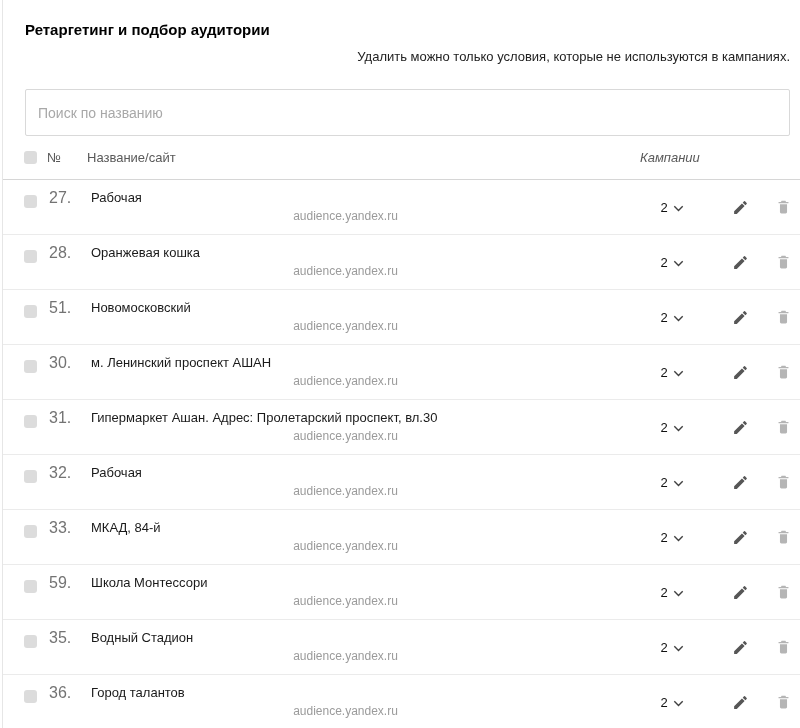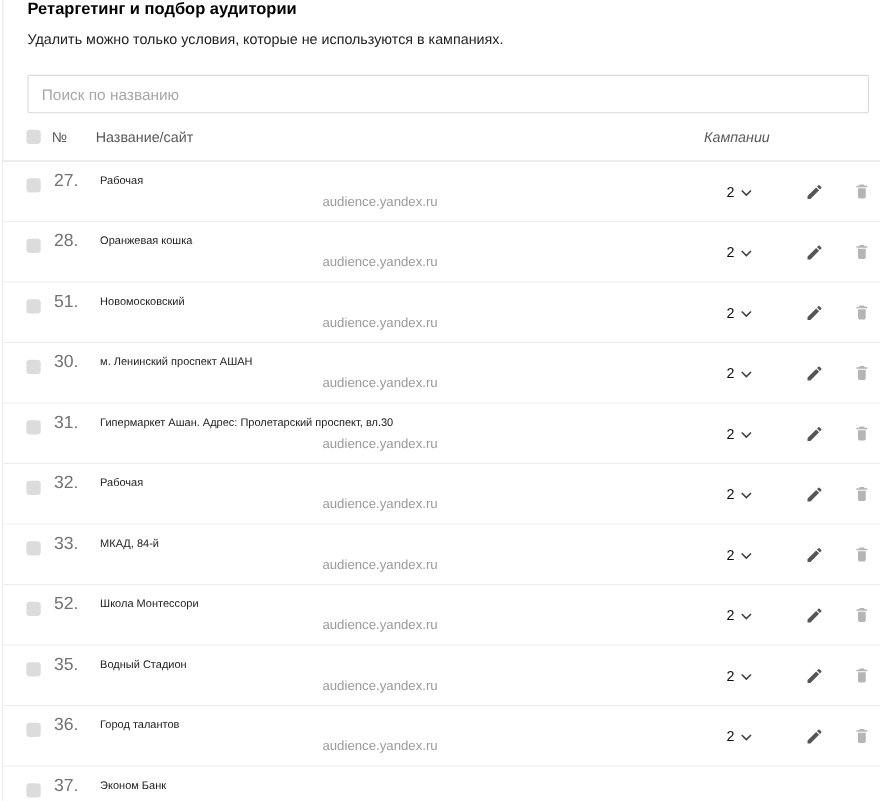--- a/index.html
+++ b/index.html
@@ -8,29 +8,29 @@
     background:#ffffff;
     font-family:"Liberation Sans","DejaVu Sans",sans-serif;
     -webkit-font-smoothing:antialiased;
   }
   .left-edge {
     position:absolute; left:2px; top:0; width:1px; height:728px;
     background:#e6e6e6;
   }
   .panel { position:absolute; left:3px; top:0; right:0; bottom:0; }
 
-  .head { padding:1px 10px 0 22px; }
+  .head { padding:22px 10px 0 22px; }
   .page-title {
     margin:0; font-size:15px; line-height:16px; font-weight:700; color:#000;
   }
   .page-subtitle {
-    margin:11px 0 0 0; font-size:13px; line-height:15px; color:#222;
+    margin:11px 0 0 0; font-size:13px; line-height:15px; color:#222;text-align:right;
   }
   .search {
-    display:block; box-sizing:border-box; width:100%; height:35px;
+    display:block; box-sizing:border-box; width:100%; height:47px;
     margin-top:25px; border:1px solid #d9d9d9; border-radius:2px;
     padding:0 12px; font-size:14px; color:#000; outline:none;
     font-family:"Liberation Sans","DejaVu Sans",sans-serif;
   }
   .search::placeholder { color:#a8a8a8; }
 
   .thead {
     height:43px; display:flex; align-items:center; position:relative;
     border-bottom:1px solid #d6d6d6; color:#595959; font-size:13px;
   }
@@ -47,21 +47,21 @@
     height:55px; position:relative; box-sizing:border-box;
     border-bottom:1px solid #ebebeb; background:#fff;
   }
   .row .cb { position:absolute; left:21px; top:15px; }
   .num {
     position:absolute; left:46px; top:9px; width:32px;
     font-size:16px; line-height:17px; color:#737373;
   }
   .nm { position:absolute; left:88px; top:9px; right:200px; }
   .name {
-    font-size:10px; line-height:17px; color:#1a1a1a; white-space:nowrap;
+    font-size:13px; line-height:17px; color:#1a1a1a; white-space:nowrap;
     overflow:hidden; text-overflow:ellipsis;
   }
   .site { font-size:12px; line-height:16px; margin-top:2px; color:#9b9b9b;text-align:center; }
 
   .campaigns {
     position:absolute; left:638px; top:0; width:62px; height:100%;
     display:flex; align-items:center; justify-content:center; gap:5px;
     cursor:pointer; font-size:13px; color:#111;
   }
   .campaigns svg { display:block; margin-top:2px; }
@@ -272,21 +272,21 @@
     <button class="icon-btn del">
       <svg width="17" height="18" viewBox="0 0 24 24" fill="#b5b5b5">
         <path d="M7 8h10v11c0 1.1-.9 2-2 2H9c-1.1 0-2-.9-2-2V8z"></path>
         <path d="M9.3 3.2h5.4l.9 1.6H19v1.9H5V4.8h3.4z"></path>
       </svg>
     </button>
   </div>
 
   <div class="row">
     <span class="cb"></span>
-    <span class="num">52.</span>
+    <span class="num">59.</span>
     <div class="nm">
       <div class="name">Школа Монтессори</div>
       <div class="site">audience.yandex.ru</div>
     </div>
     <div class="campaigns">
       <span>2</span>
       <svg width="11" height="7" viewBox="0 0 11 7">
         <path d="M1.3 1.2 L5.5 5.4 L9.7 1.2" fill="none" stroke="#404040" stroke-width="1.4"></path>
       </svg>
     </div>

